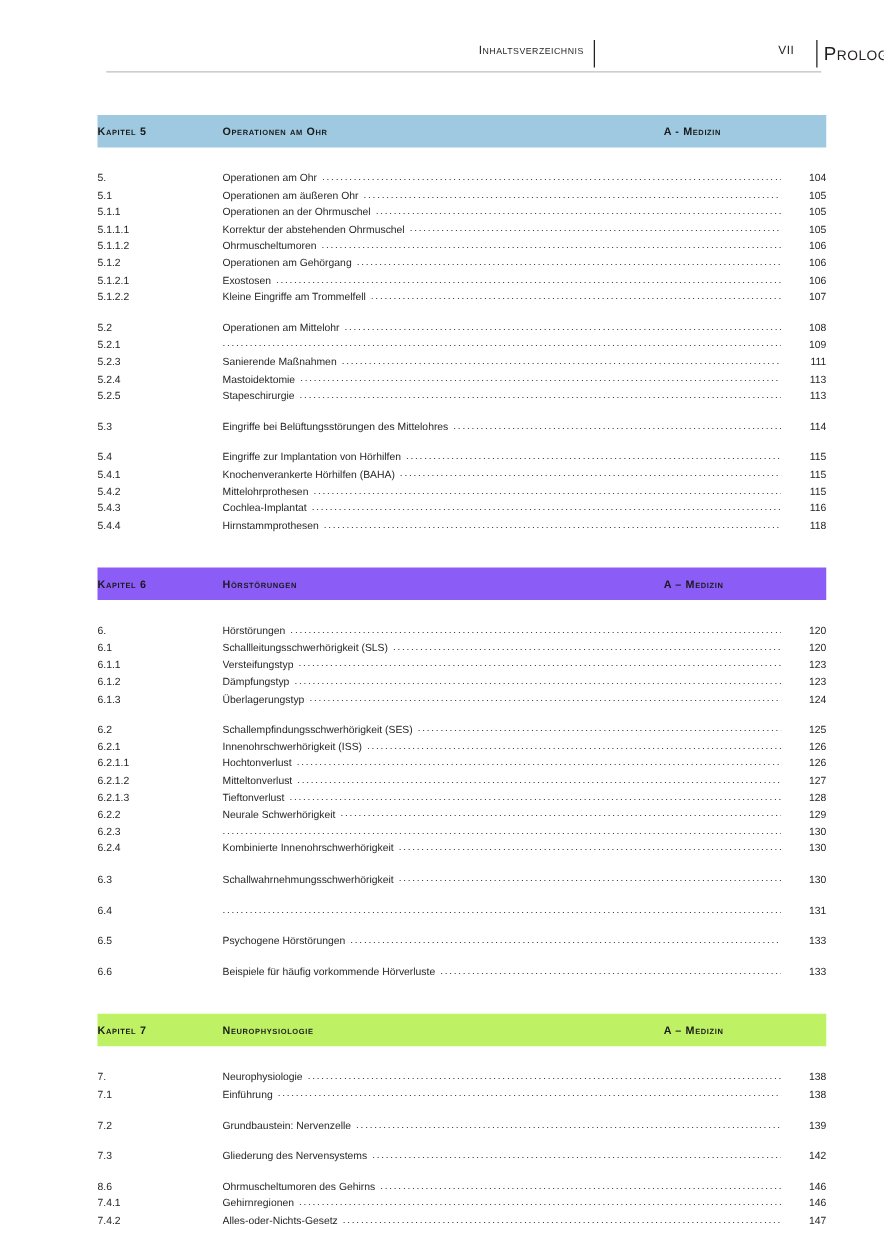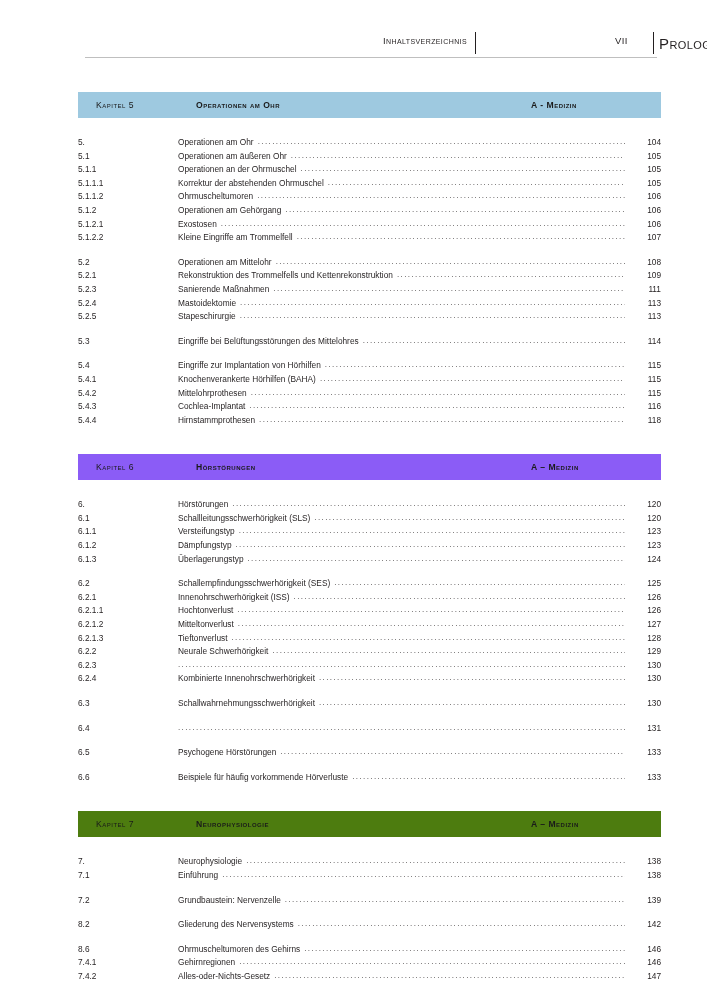--- a/index.html
+++ b/index.html
@@ -48,21 +48,21 @@
     top: 2px;
     width: 1px;
     height: 22px;
     background: #231f20;
   }
   .header-pagenum {
     position: absolute;
     left: 530px;
     top: 5px;
     width: 28px;
-    text-align: left;
+    text-align: center;
     font-size: 9.5px;
     letter-spacing: 0.4px;
   }
   .header-pagedivider {
     position: absolute;
     left: 568px;
     top: 2px;
     width: 1px;
     height: 22px;
     background: #231f20;
@@ -90,23 +90,23 @@
   
   .chapter-bar {
     height: 26px;
     display: flex;
     align-items: center;
     background: #b9dcc9;
     margin-bottom: 0;
   }
   .chapter-bar .cb-kap {
     width: 100px;
-    padding-left: 18px;
+    padding-left: 0;
     font-size: 8.6px;
-    font-weight: normal;
+    font-weight: bold;
     letter-spacing: 0.5px;
     color: #1a1a1a;
   }
   .chapter-bar .cb-title {
     flex: 1;
     font-size: 8.6px;
     font-weight: bold;
     letter-spacing: 0.5px;
     color: #1a1a1a;
   }
@@ -256,21 +256,20 @@
         <div class="toc-num">5.2</div>
         <div class="toc-mid">
           <span class="toc-text">Operationen am Mittelohr</span>
           <span class="toc-leader">............................................................................................................................................</span>
         </div>
         <div class="toc-page">108</div>
       </div>
       <div class="toc-row">
         <div class="toc-num">5.2.1</div>
         <div class="toc-mid">
-          <span class="toc-text">Rekonstruktion des Trommelfells und Kettenrekonstruktion</span>
           <span class="toc-leader">............................................................................................................................................</span>
         </div>
         <div class="toc-page">109</div>
       </div>
       <div class="toc-row">
         <div class="toc-num">5.2.3</div>
         <div class="toc-mid">
           <span class="toc-text">Sanierende Maßnahmen</span>
           <span class="toc-leader">............................................................................................................................................</span>
         </div>
@@ -477,21 +476,21 @@
       <div class="toc-row gap">
         <div class="toc-num">6.6</div>
         <div class="toc-mid">
           <span class="toc-text">Beispiele für häufig vorkommende Hörverluste</span>
           <span class="toc-leader">............................................................................................................................................</span>
         </div>
         <div class="toc-page">133</div>
       </div>
     </div>
     <div class="spacer-24"></div>
-    <div class="chapter-bar" style="background: #4d7c0f; justify-content: space-between;">
+    <div class="chapter-bar" style="background: #bef264; justify-content: space-between;">
       <div class="cb-kap smallcaps">Kapitel 7</div>
       <div class="cb-title smallcaps">Neurophysiologie</div>
       <div class="cb-right smallcaps">A – Medizin</div>
     </div>
     <div class="toc-block">
       <div class="toc-row">
         <div class="toc-num">7.</div>
         <div class="toc-mid">
           <span class="toc-text">Neurophysiologie</span>
           <span class="toc-leader">............................................................................................................................................</span>
@@ -508,21 +507,21 @@
       </div>
       <div class="toc-row gap">
         <div class="toc-num">7.2</div>
         <div class="toc-mid">
           <span class="toc-text">Grundbaustein: Nervenzelle</span>
           <span class="toc-leader">............................................................................................................................................</span>
         </div>
         <div class="toc-page">139</div>
       </div>
       <div class="toc-row gap">
-        <div class="toc-num">8.2</div>
+        <div class="toc-num">7.3</div>
         <div class="toc-mid">
           <span class="toc-text">Gliederung des Nervensystems</span>
           <span class="toc-leader">............................................................................................................................................</span>
         </div>
         <div class="toc-page">142</div>
       </div>
       <div class="toc-row gap">
         <div class="toc-num">8.6</div>
         <div class="toc-mid">
           <span class="toc-text">Ohrmuscheltumoren des Gehirns</span>

